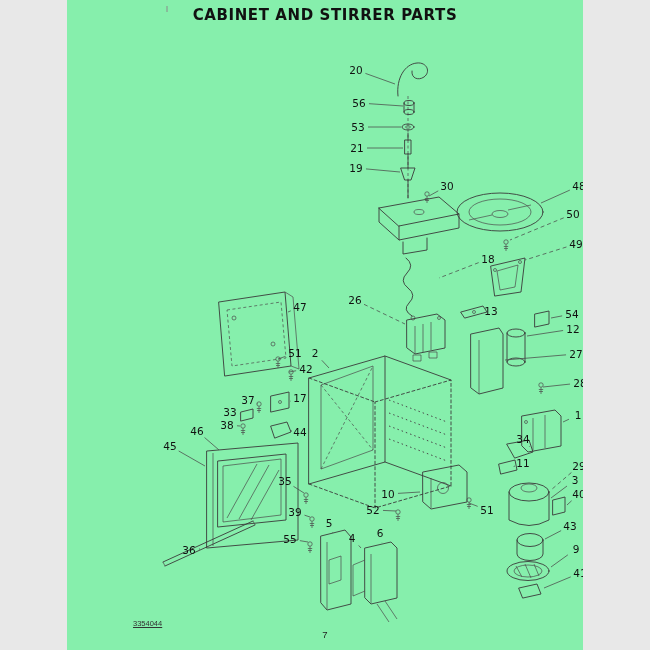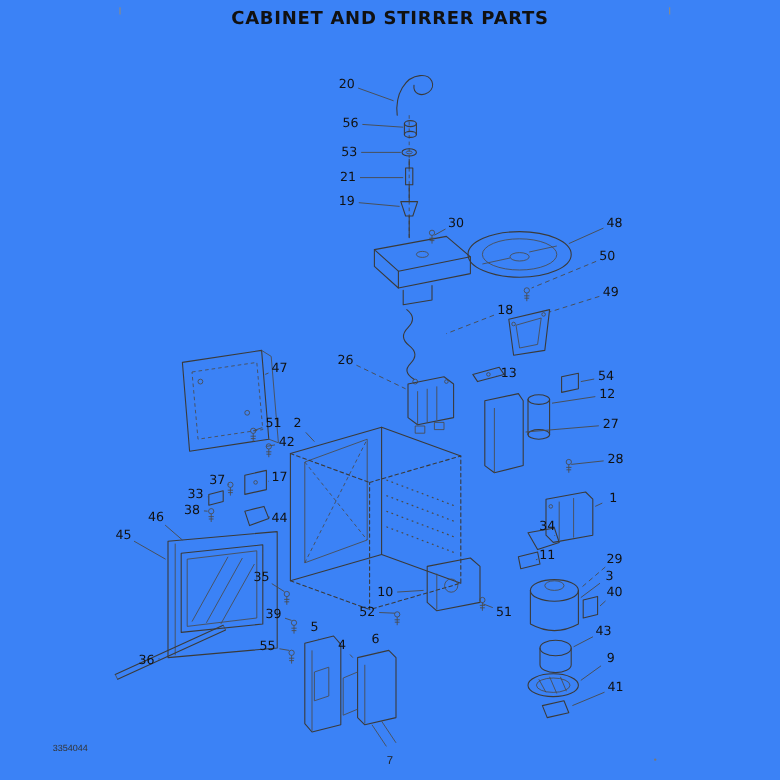--- a/index.html
+++ b/index.html
@@ -1,38 +1,38 @@
 <!DOCTYPE html>
 <html><head>
 <meta charset="utf-8">
 <style>
   html,body{margin:0;padding:0;background:#e8e8e8;}
   .page{
-    position:relative;width:650px;height:650px;margin:0 auto;
-    background:#3b82f6;overflow:hidden;
+    position:relative;width:516px;height:650px;margin:0 auto;
+    background:#86efac;overflow:hidden;
     font-family:"Liberation Sans","DejaVu Sans",sans-serif;color:#1a1a1a;
   }
   .header{position:absolute;top:6px;left:0;width:100%;text-align:center;}
   .title{font-size:15px;font-weight:700;letter-spacing:.6px;color:#111;
          font-family:"DejaVu Sans",sans-serif;}
   .models-row{margin-top:2px;display:flex;justify-content:center;align-items:flex-start;gap:16px;
               font-size:8.5px;color:#222;}
   .models-prefix{margin-right:2px;padding-top:0;}
   .model-col{display:inline-flex;flex-direction:column;align-items:center;line-height:1.25;}
   .model-color{font-size:8px;color:#333;}
   svg{position:absolute;left:0;top:0;}
   .art{fill:none;stroke:#3a3a3a;stroke-width:.9;stroke-linejoin:round;stroke-linecap:round;}
   .art2{fill:none;stroke:#4a4a4a;stroke-width:.7;stroke-linejoin:round;}
   .dash{stroke-dasharray:3 2.5;}
   .vent{stroke-dasharray:1.5 3;stroke-width:1;}
   .leader{stroke:#4a4a4a;stroke-width:.75;}
   .dashedl{stroke-dasharray:4 3;}
   .callout{font:10.5px "DejaVu Sans",sans-serif;fill:#111;text-anchor:middle;dominant-baseline:central;}
   .mark{stroke:#8a8a8a;stroke-width:1;}
-  .doc-number{position:absolute;left:44px;bottom:22px;font-size:7.5px;color:#333;}
+  .doc-number{position:absolute;left:66px;bottom:22px;font-size:7.5px;color:#333;text-decoration:underline;}
   .page-number{position:absolute;left:0;bottom:10px;width:100%;text-align:center;font-size:9.5px;color:#222;}
 </style>
 </head>
 <body>
 
 <div class="page">
 
   <div class="header">
     <div class="title">CABINET AND STIRRER PARTS</div>
   </div>

